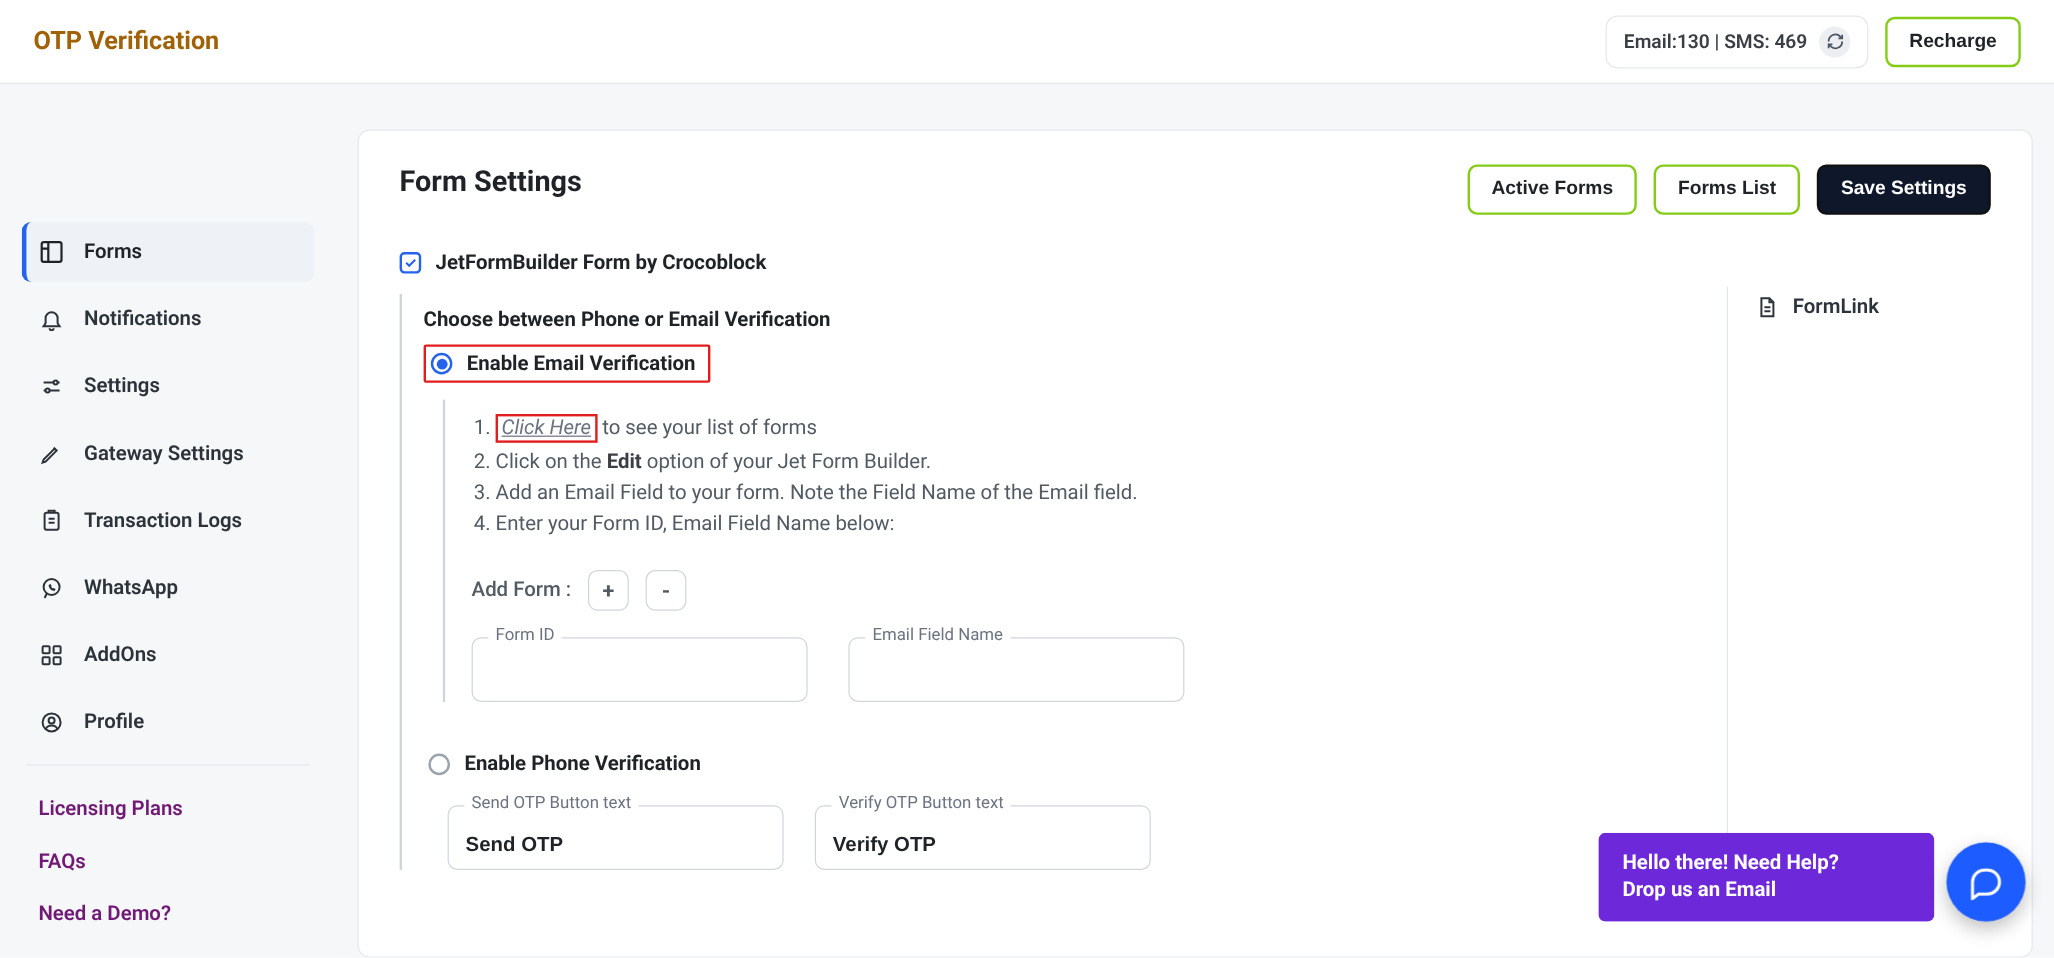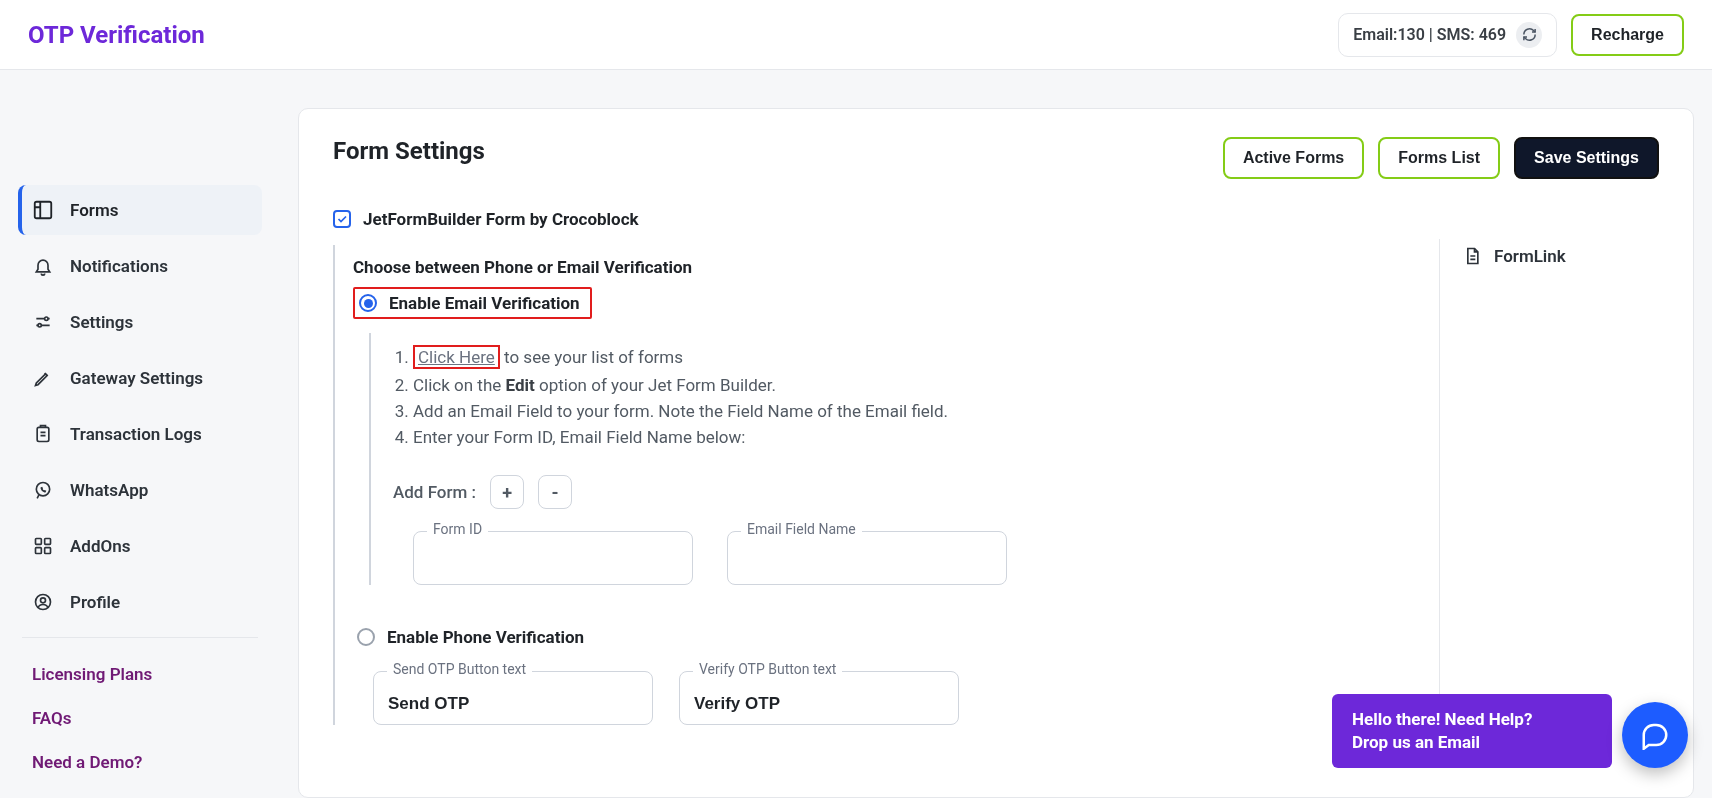--- a/index.html
+++ b/index.html
@@ -16,23 +16,23 @@
   .topbar {
     height: 70px;
     background: #fff;
     border-bottom: 1px solid #e5e7eb;
     display: flex;
     align-items: center;
     justify-content: space-between;
     padding: 0 28px;
   }
   .page-title {
-    font-size: 24px;
+    font-size: 21px;
     font-weight: 700;
-    color: #6d28d9;
+    color: #a16207;
   }
   .topbar-right { display: flex; align-items: center; gap: 14px; }
   .balance-box {
     display: flex; align-items: center; gap: 10px;
     border: 1px solid #e5e7eb;
     border-radius: 10px;
     padding: 8px 14px;
     font-size: 16px;
     color: #3a3f45;
     background:#fff;
@@ -172,20 +172,21 @@
   }
   ol.instructions {
     list-style: decimal;
     padding-left: 20px;
     font-size: 17px;
     color: #525a63;
   }
   ol.instructions li { margin: 6px 0; }
   .click-here {
     text-decoration: underline;
+    font-style: italic;
     color: #6b7280;
     border: 2.5px solid #e11d1d;
     padding: 0 3px;
     display:inline-block;
   }
   .bold-inline { font-weight:700; color:#3a3f45; }
 
   .add-form-line {
     display:flex; align-items:center; gap:14px;
     margin-top: 28px;
@@ -193,21 +194,20 @@
   }
   .square-btn {
     width:34px; height:34px; border:1px solid #d0d5dd; border-radius:8px; background:#fff;
     display:flex; align-items:center; justify-content:center;
     font-size:18px; font-weight:700; cursor:pointer;
   }
 
   .field-pair {
     display:flex; gap:34px;
     margin-top: 22px;
-    margin-left: 20px;
   }
   .floating-field {
     position:relative; width:280px;
   }
   .floating-field input {
     width:100%; height:54px;
     border:1px solid #d0d5dd; border-radius:8px;
     padding: 18px 14px 6px 14px;
     font-size:17px; font-weight:600; color:#1f2328;
     background:#fff;

